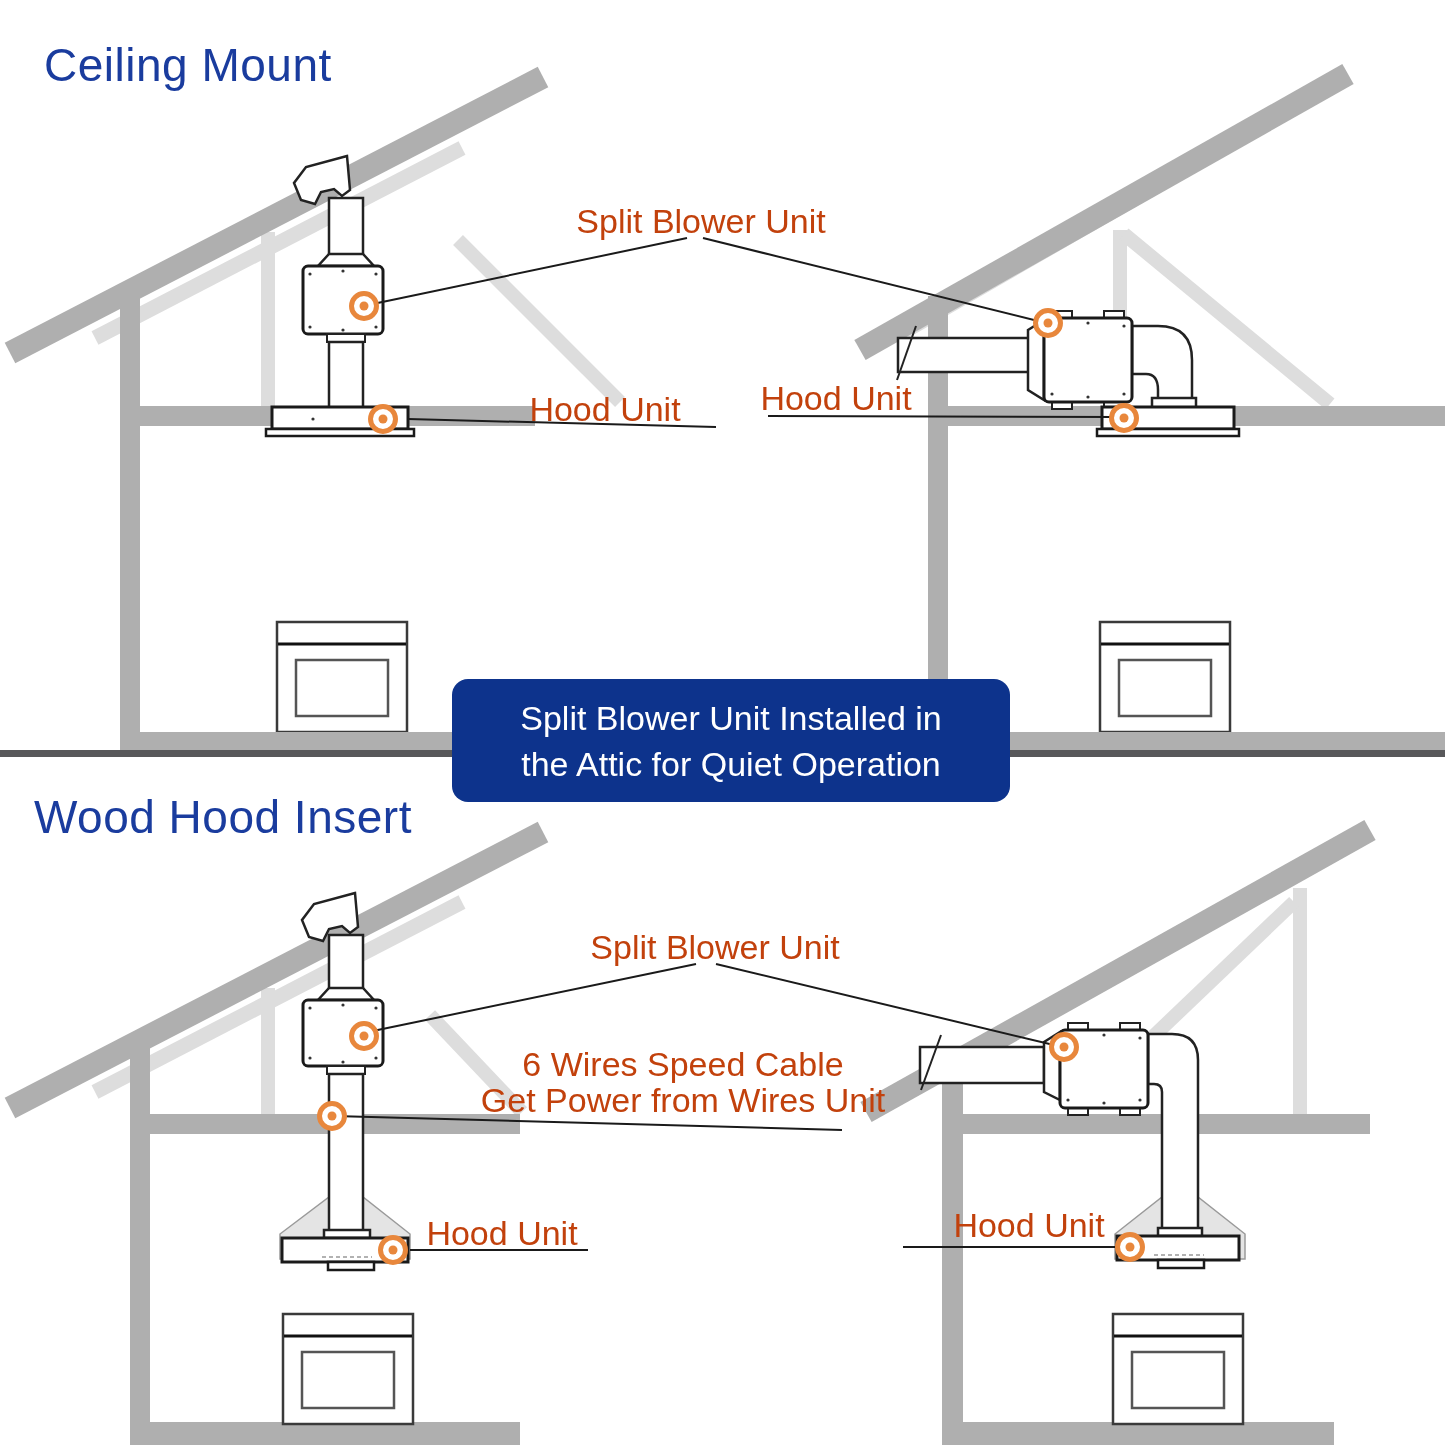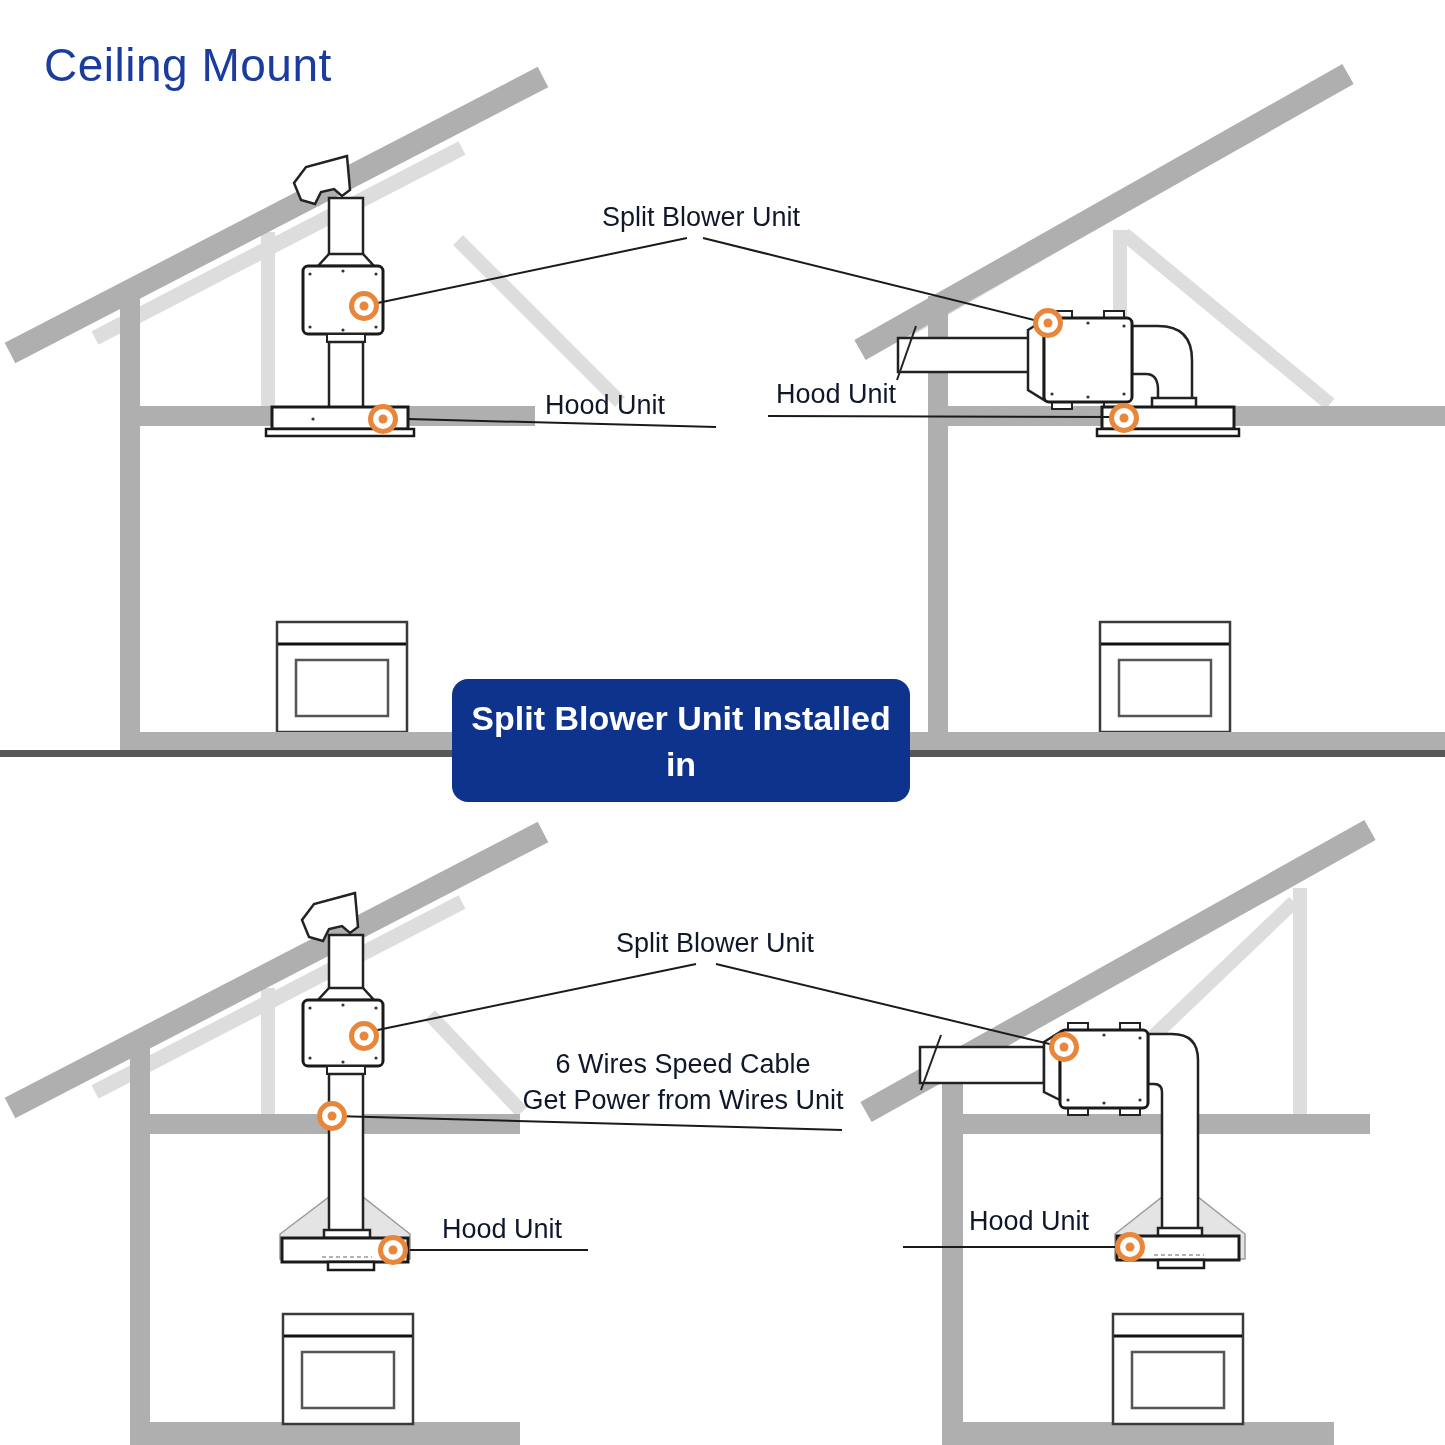--- a/index.html
+++ b/index.html
@@ -1,25 +1,25 @@
 <!DOCTYPE html>
 <html><head>
 <meta charset="utf-8">
 <style>
   html,body{margin:0;padding:0;background:#fff;}
   body{width:1445px;height:1445px;position:relative;overflow:hidden;
        font-family:"Liberation Sans","DejaVu Sans",sans-serif;}
   #scene{position:absolute;left:0;top:0;width:1445px;height:1445px;}
   .overlay{position:absolute;left:0;top:2px;width:1445px;height:1445px;pointer-events:none;padding-left:24px;}
   .title{position:absolute;color:#1A3C9E;font-size:46px;font-weight:400;letter-spacing:0.5px;white-space:nowrap;}
-  .callout{position:absolute;color:#0f172a;font-size:27px;white-space:nowrap;transform:translateX(-50%);}
+  .callout{position:absolute;color:#c2410c;font-size:34px;white-space:nowrap;transform:translateX(-50%);}
   .callout.two-line{text-align:center;line-height:36px;margin-left:9px;}
-  .banner{position:absolute;left:452px;top:677px;width:458px;height:123px;background:#0D338C;
+  .banner{position:absolute;left:452px;top:677px;width:558px;height:123px;background:#0D338C;
           border-radius:16px;color:#fff;font-size:34px;line-height:46px;display:flex;
-          flex-direction:column;align-items:center;justify-content:center;text-align:center;font-weight:bold;}
+          flex-direction:column;align-items:center;justify-content:center;text-align:center;}
   .banner span{display:block;}
 </style>
 </head>
 <body>
 
 <svg id="scene" viewBox="0 0 1445 1445">
   <defs>
     <g id="def-marker">
       <circle r="12.5" fill="#fff" stroke="#E8873C" stroke-width="5"></circle>
       <circle r="4.5" fill="#E8873C"></circle>
@@ -194,22 +194,24 @@
 
 <div class="overlay">
   <div class="title" style="left:44px;top:36px;">Ceiling Mount</div>
 
   <div class="callout" style="left:701px;top:200px;">Split Blower Unit</div>
   <div class="callout" style="left:605px;top:388px;">Hood Unit</div>
   <div class="callout" style="left:836px;top:377px;">Hood Unit</div>
 
   <div class="banner">
     <span>Split Blower Unit Installed in</span>
+    <span>the Attic for Quiet Operation</span>
   </div>
 
+  <div class="title" style="left:34px;top:788px;">Wood Hood Insert</div>
 
   <div class="callout" style="left:715px;top:926px;">Split Blower Unit</div>
   <div class="callout two-line" style="left:674px;top:1044px;">
     <span>6 Wires Speed Cable</span><br>
     <span>Get Power from Wires Unit</span>
   </div>
   <div class="callout" style="left:502px;top:1212px;">Hood Unit</div>
   <div class="callout" style="left:1029px;top:1204px;">Hood Unit</div>
 </div>
 

